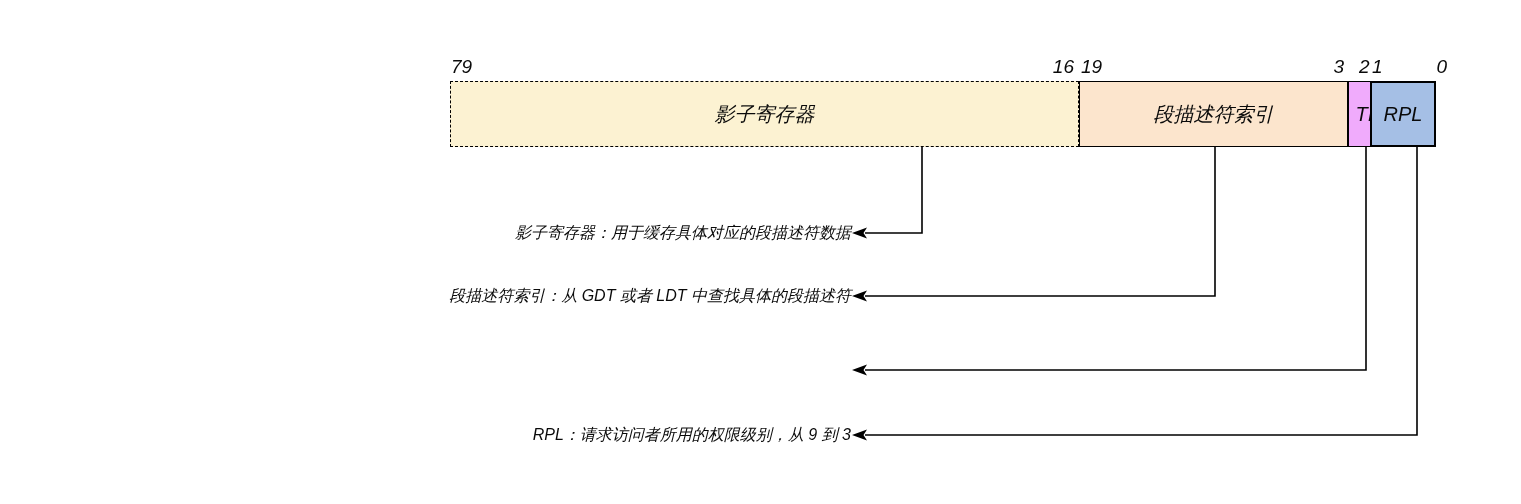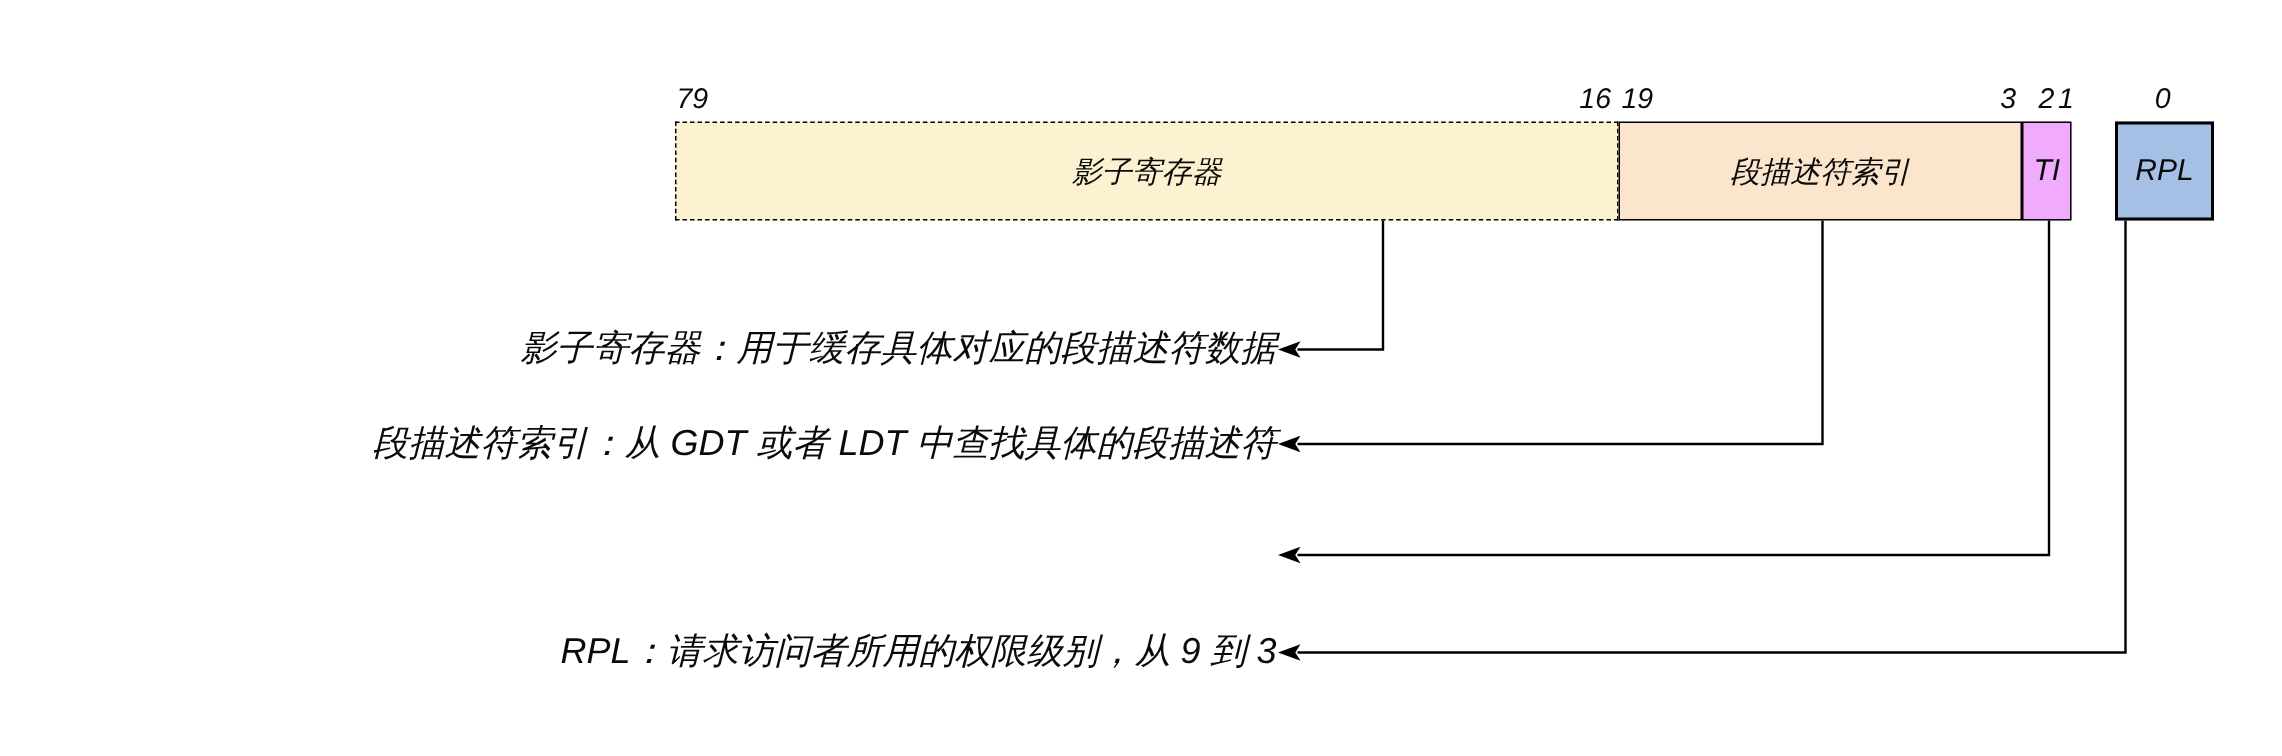--- a/index.html
+++ b/index.html
@@ -38,21 +38,21 @@
     left: 1079px;
     width: 269px;
     border: 1.6px solid #000000;
   }
   .field-ti {
     left: 1348px;
     width: 33px;
     border: 1.6px solid #000000;
   }
   .field-rpl {
-    left: 1410px;
+    left: 1370px;
     width: 66px;
     border: 2.2px solid #000000;
   }
   
   .bitlabel {
     position: absolute;
     top: 57px;
     height: 20px;
     line-height: 20px;
     font-size: 19px;
@@ -64,21 +64,21 @@
   .bit-3  { right: 177px; }   
   .bit-2  { left: 1359px; }
   .bit-1  { left: 1372px; }
   .bit-0  { right: 74px; }    
   
   .callout {
     position: absolute;
     right: 670px;             
     height: 30px;
     line-height: 30px;
-    font-size: 24px;
+    font-size: 16px;
     text-align: right;
     white-space: pre;
   }
   .callout-shadow { top: 218px; }
   .callout-index  { top: 281px; }
   .callout-ti     { top: 355px; }
   .callout-rpl    { top: 420px; }
   
   #connectors {
     position: absolute;

